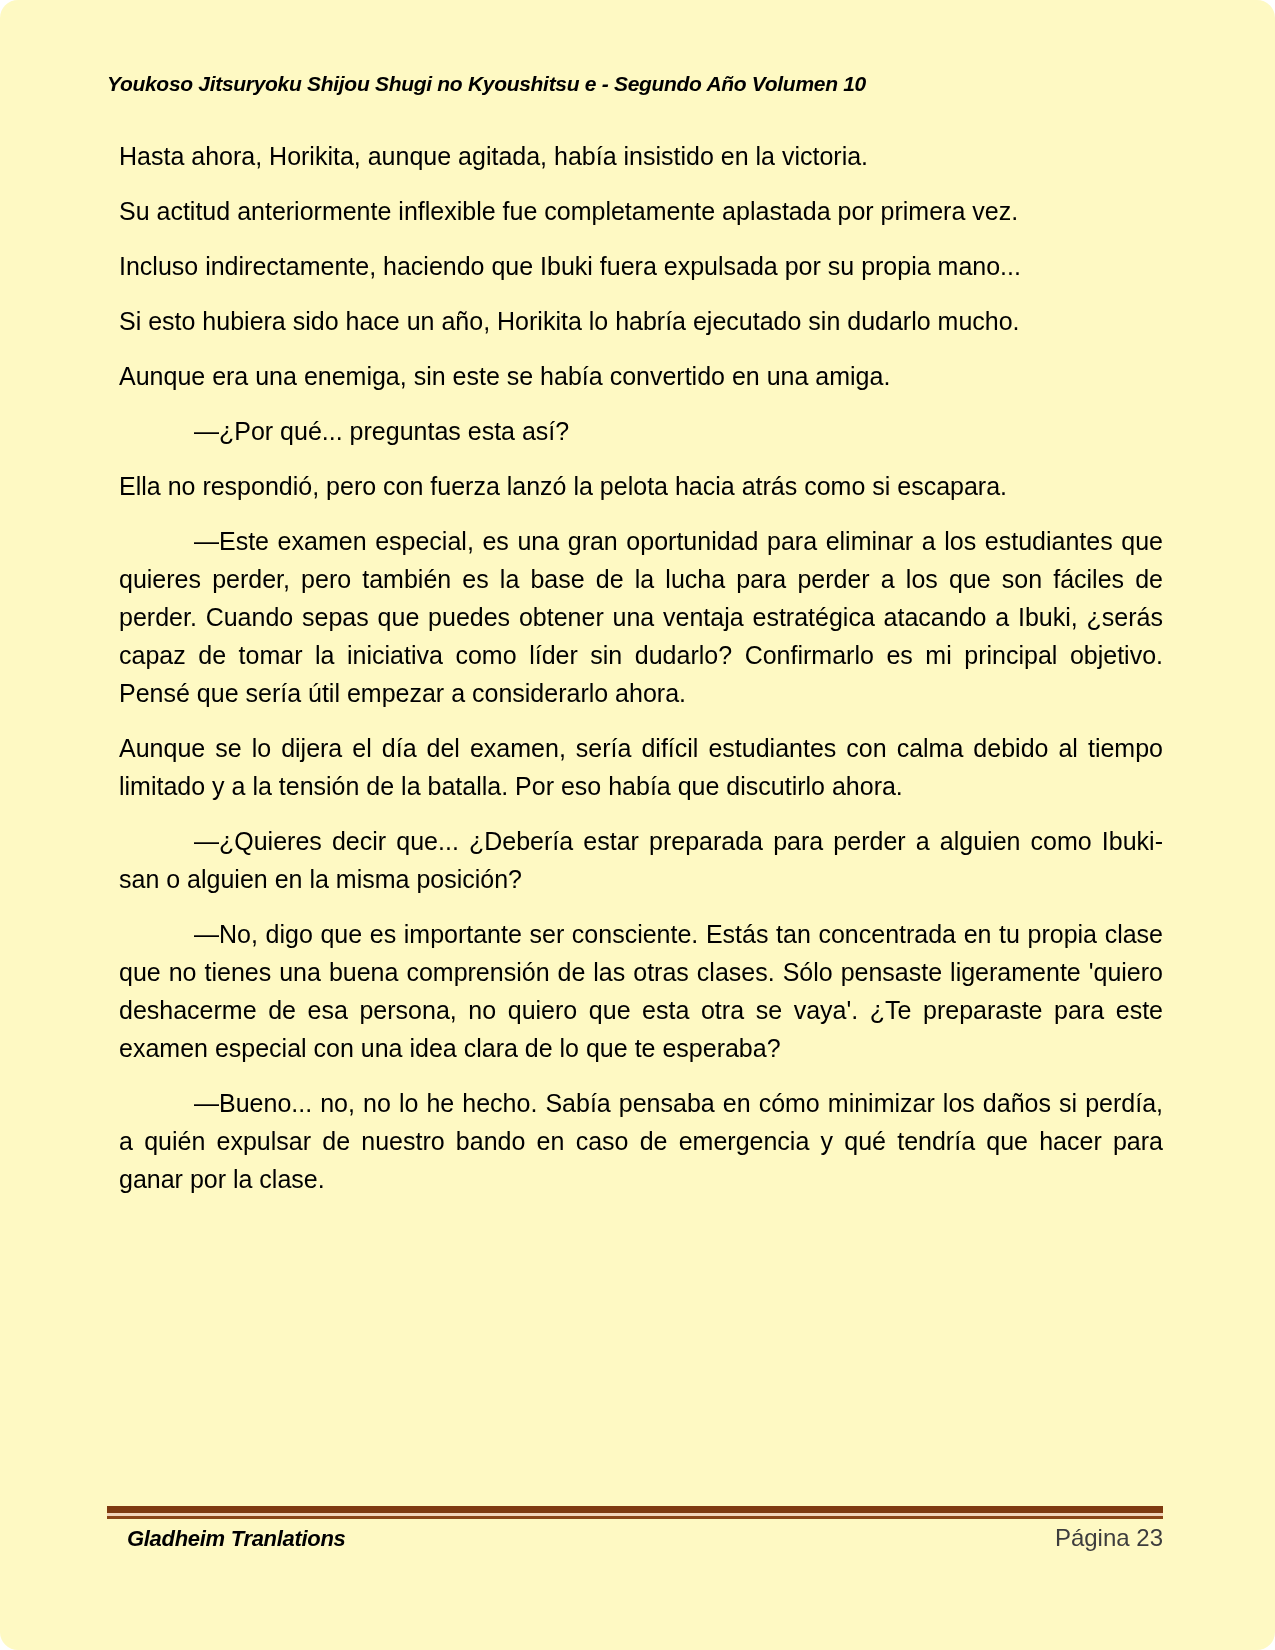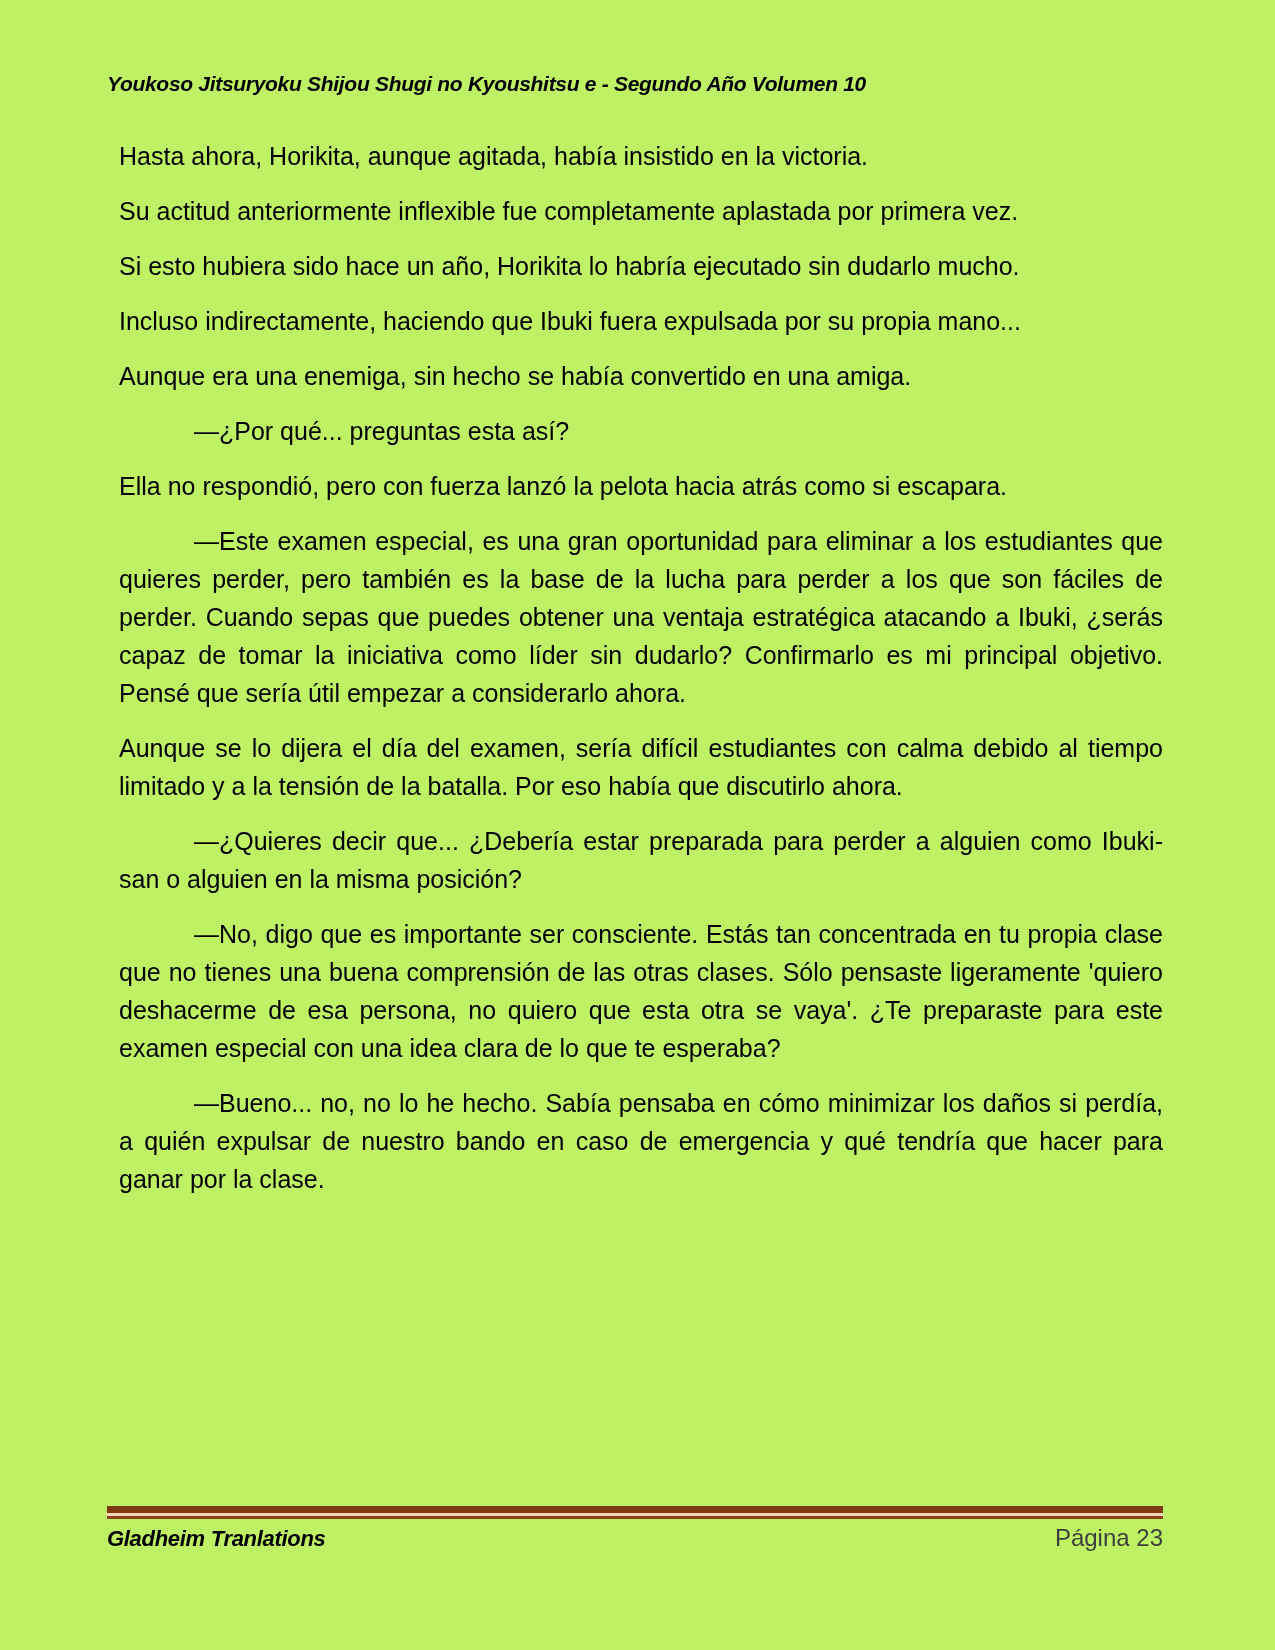--- a/index.html
+++ b/index.html
@@ -4,24 +4,25 @@
 <style>
   html, body {
     margin: 0;
     padding: 0;
     background: #ffffff;
   }
   .page {
     position: relative;
     width: 1275px;
     height: 1650px;
-    background: #bef264;
+    background: #fef9c3;
     color: #000000;
     font-family: "Liberation Sans", sans-serif;
     overflow: hidden;
+    border-radius: 18px;
   }
   .doc-header {
     position: absolute;
     top: 72px;
     left: 107px;
     right: 112px;
     font-size: 21px;
     font-weight: bold;
     font-style: italic;
     letter-spacing: -0.3px;
@@ -61,42 +62,43 @@
     display: flex;
     justify-content: space-between;
     align-items: baseline;
   }
   .footer-left {
     font-size: 22px;
     font-weight: bold;
     font-style: italic;
     letter-spacing: -0.3px;
     color: #000000;
+    margin-left: 20px;
   }
   .footer-right {
     font-size: 24px;
     font-weight: normal;
     color: #3d3d3d;
     text-align: center;
   }
 </style>
 </head>
 <body>
 
 <div class="page">
 
   <div class="doc-header">Youkoso Jitsuryoku Shijou Shugi no Kyoushitsu e - Segundo Año Volumen 10</div>
 
   <div class="doc-body" id="doc-body">
 
   <p class="">Hasta ahora, Horikita, aunque agitada, había insistido en la victoria.</p>
       <p class="">Su actitud anteriormente inflexible fue completamente aplastada por primera vez.</p>
+      <p class="">Incluso indirectamente, haciendo que Ibuki fuera expulsada por su propia mano...</p>
       <p class="">Si esto hubiera sido hace un año, Horikita lo habría ejecutado sin dudarlo mucho.</p>
-      <p class="">Incluso indirectamente, haciendo que Ibuki fuera expulsada por su propia mano...</p>
-      <p class="">Aunque era una enemiga, sin hecho se había convertido en una amiga.</p>
+      <p class="">Aunque era una enemiga, sin este se había convertido en una amiga.</p>
       <p class="indent">—¿Por qué... preguntas esta así?</p>
       <p class="">Ella no respondió, pero con fuerza lanzó la pelota hacia atrás como si escapara.</p>
       <p class="indent">—Este examen especial, es una gran oportunidad para eliminar a los estudiantes que quieres perder, pero también es la base de la lucha para perder a los que son fáciles de perder. Cuando sepas que puedes obtener una ventaja estratégica atacando a Ibuki, ¿serás capaz de tomar la iniciativa como líder sin dudarlo? Confirmarlo es mi principal objetivo. Pensé que sería útil empezar a considerarlo ahora.</p>
       <p class="">Aunque se lo dijera el día del examen, sería difícil estudiantes con calma debido al tiempo limitado y a la tensión de la batalla. Por eso había que discutirlo ahora.</p>
       <p class="indent">—¿Quieres decir que... ¿Debería estar preparada para perder a alguien como Ibuki-san o alguien en la misma posición?</p>
       <p class="indent">—No, digo que es importante ser consciente. Estás tan concentrada en tu propia clase que no tienes una buena comprensión de las otras clases. Sólo pensaste ligeramente 'quiero deshacerme de esa persona, no quiero que esta otra se vaya'. ¿Te preparaste para este examen especial con una idea clara de lo que te esperaba?</p>
       <p class="indent">—Bueno... no, no lo he hecho. Sabía pensaba en cómo minimizar los daños si perdía, a quién expulsar de nuestro bando en caso de emergencia y qué tendría que hacer para ganar por la clase.</p>
     </div>
 
   <div class="footer-rule">

